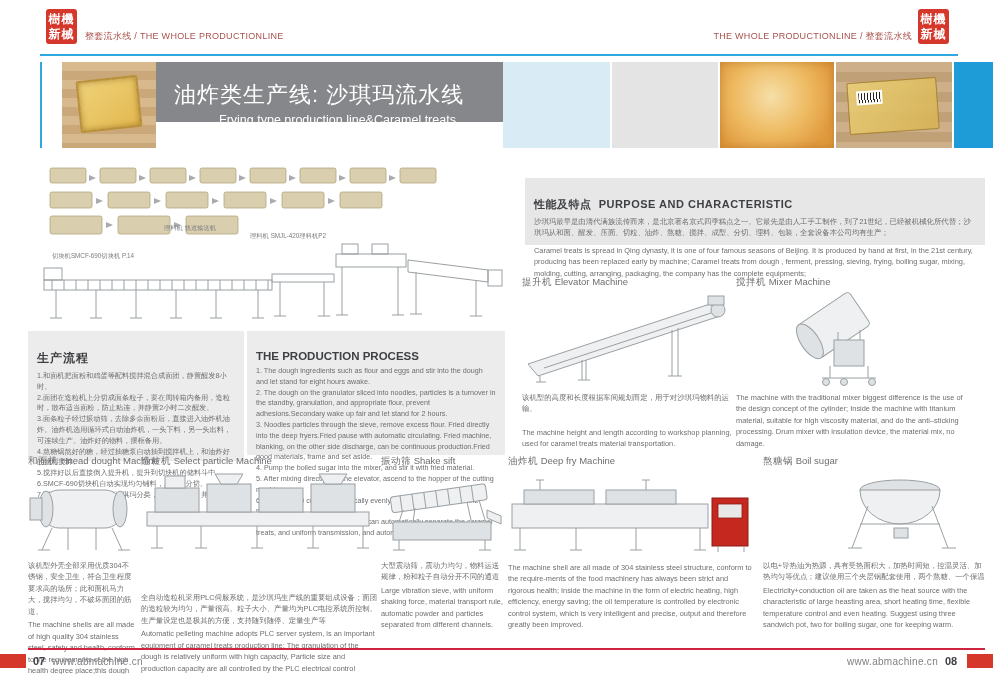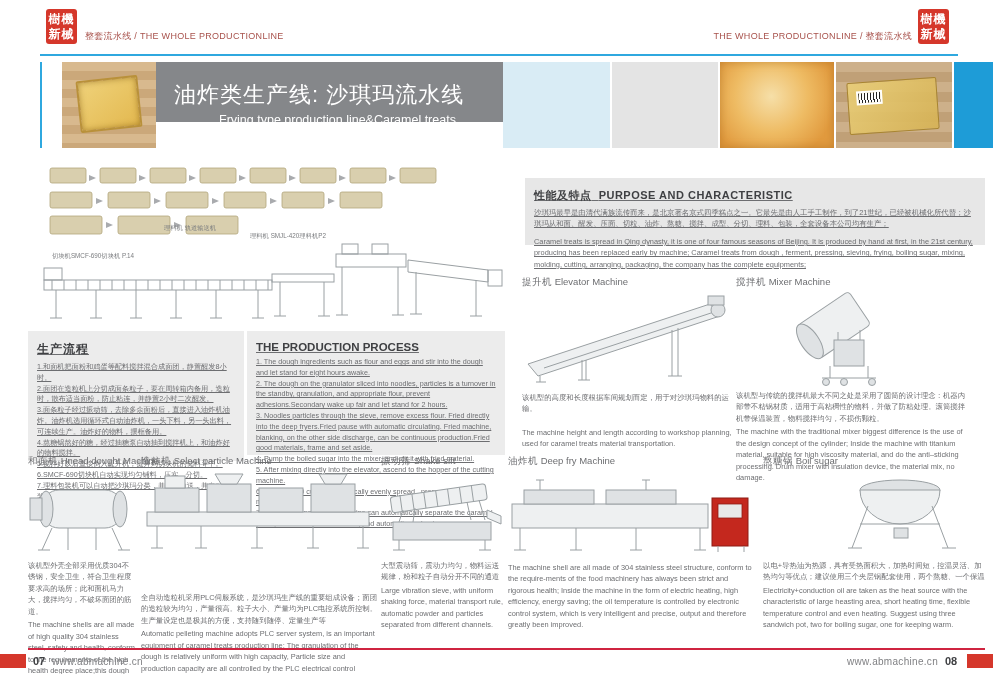--- a/index.html
+++ b/index.html
@@ -25,21 +25,21 @@
   .blk-lightgray { background:#e4e4e4; }
   .blk-blue { background:#1e9cd7; }
   .photo-closeup { background:radial-gradient(circle at 45% 40%, #f6dfa8 0%, #eebb63 45%, #e19a3e 80%);
                    box-shadow:inset 0 0 8px rgba(150,90,20,.4); }
   .photo-pack { background:repeating-linear-gradient(180deg,#cdb08a 0 10px,#c0a077 10px 20px); }
   .pack-bag { background:linear-gradient(135deg,rgba(233,206,120,.92),rgba(214,178,84,.9)); border:1px solid #a8852f;
               border-radius:2px; transform:rotate(-4deg); }
   .barcode { background:repeating-linear-gradient(90deg,#222 0 1px,#fff 1px 3px); border:2px solid #fff; }
 
   
-  .gbox { background:#ececec; padding:10px 9px;text-decoration:underline; }
+  .gbox { background:#ececec; padding:19px 9px; }
   .gbox h3.zh { font-size:12px; color:#3f4043; letter-spacing:1px; margin-bottom:4px; }
   .gbox h3.en { font-size:11.5px; color:#3f4043; margin-bottom:4px; }
   .plist { list-style:none; }
   .plist li { font-size:7.2px; line-height:1.5; color:#6d6e71; }
 
   .purpose-title { font-size:11px; font-weight:bold; color:#3f4043; letter-spacing:.5px; margin-bottom:4px; }
   .body-txt { font-size:7.4px; line-height:1.55; color:#6d6e71; }
   .body-txt + .body-txt { margin-top:6px; }
 
   .cap { font-size:9.5px; color:#6d6e71; }
@@ -217,21 +217,20 @@
       <rect class="steel" x="30" y="18" width="62" height="40" rx="4"></rect>
       <ellipse class="steel2" cx="32" cy="38" rx="9" ry="20"></ellipse>
     </g>
     <rect class="steel2" x="62" y="52" width="30" height="26"></rect>
     <path class="lineart" d="M58 78 v12 M96 78 v12 M50 90 h54 M66 52 v-8 M88 52 v-10"></path>
     <circle class="steel2" cx="54" cy="94" r="3.5"></circle>
     <circle class="steel2" cx="100" cy="94" r="3.5"></circle>
     <circle class="steel2" cx="72" cy="94" r="3.5"></circle>
   </svg>
   <div class="abs" style="left:736px; top:390px; width:232px;">
-    <div class="body-txt">该机型与传统的搅拌机最大不同之处是采用了圆筒的设计理念：机器内部带不粘锅材质，适用于高粘稠性的物料，并做了防粘处理。滚筒搅拌机带保温装置，物料搅拌均匀，不损伤颗粒。</div>
     <div class="body-txt" style="margin-top:2px;">The machine with the traditional mixer biggest difference is the use of the design concept of the cylinder; Inside the machine with titanium material, suitable for high viscosity material, and do the anti–sticking processing. Drum mixer with insulation device, the material mix, no damage.</div>
   </div>
 
   <div class="abs cap" style="left:28px; top:455px;">
     <span class="zh">和面机</span>
     <span>Hnead dought Machine</span>
   </div>
   <div class="abs cap" style="left:141px; top:455px;">
     <span class="zh">造粒机</span>
     <span>Select particle Machine</span>

